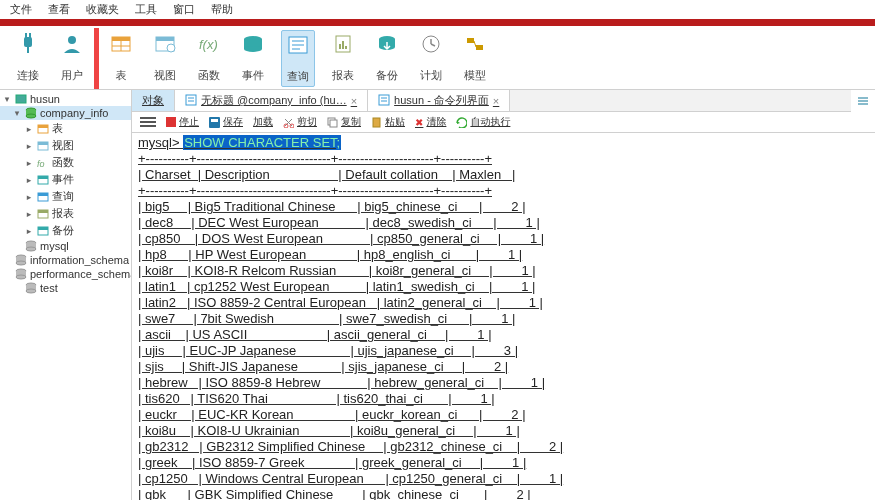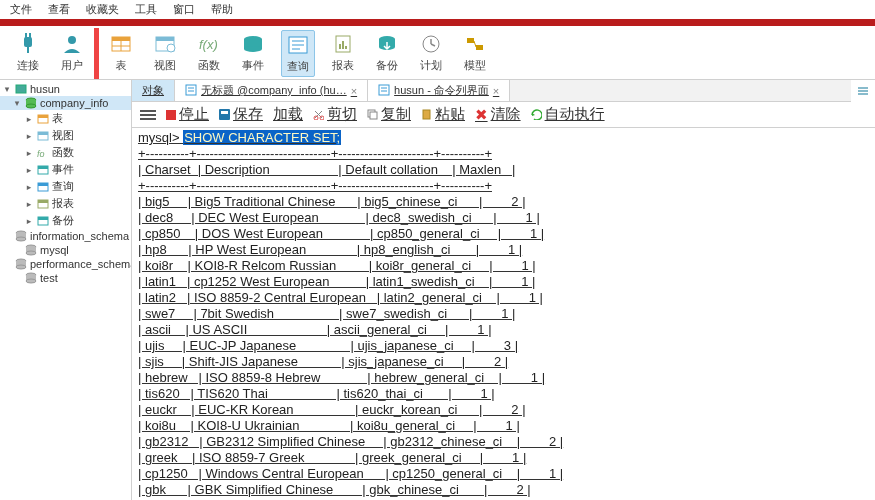--- a/index.html
+++ b/index.html
@@ -3,21 +3,21 @@
 <meta charset="utf-8">
 <style>
 * { margin: 0; padding: 0; box-sizing: border-box; font-family: "Microsoft YaHei", "Segoe UI", sans-serif; }
 body { width: 875px; height: 500px; overflow: hidden; background: #fff; display: flex; flex-direction: column; font-size: 11px; color: #333; }
 
 .menubar { display: flex; gap: 16px; padding: 2px 10px; background: #fff; border-bottom: 7px solid #b91c1c; }
 .menubar span { cursor: default; }
 
 .toolbar-row { display: flex; background: #fff; border-bottom: 1px solid #d0d0d0; padding: 2px 0 0 6px; }
 .tb-group { display: flex; gap: 12px; padding: 2px 6px; border-right: 5px solid #ef4444; }
-.tb-item { display: flex; flex-direction: column; align-items: center; gap: 2px; padding: 2px 4px; cursor: pointer; min-width: 32px; }
+.tb-item { display: flex; flex-direction: column; align-items: center; gap: 12px; padding: 2px 4px; cursor: pointer; min-width: 32px; }
 .tb-item.sel { background: #cfe7f7; border: 1px solid #8cc5e8; border-radius: 2px; }
 .tb-icon { width: 24px; height: 24px; display: flex; align-items: center; justify-content: center; }
 .tb-label { font-size: 11px; color: #444; }
 
 .main { display: flex; flex: 1; min-height: 0; }
 
 .sidebar { width: 132px; background: #fff; border-right: 1px solid #d0d0d0; overflow: auto; padding: 2px 0; }
 .tree-item { display: flex; align-items: center; gap: 3px; padding: 1px 2px; font-size: 11px; cursor: pointer; white-space: nowrap; }
 .tree-item.sel { background: #d0e7f7; }
 .tree-caret { width: 10px; text-align: center; color: #666; font-size: 9px; }
@@ -26,28 +26,28 @@
 .pad2 { padding-left: 24px; }
 
 .content { flex: 1; display: flex; flex-direction: column; min-width: 0; text-decoration: underline; }
 .tabbar { display: flex; align-items: center; background: #f2f2f2; border-bottom: 1px solid #d0d0d0; height: 22px; }
 .tab { display: flex; align-items: center; gap: 4px; padding: 2px 10px; border-right: 1px solid #d0d0d0; background: #fff; height: 100%; font-size: 11px; cursor: pointer; }
 .tab.active { background: #cfe7f7; }
 .tab-close { color: #888; font-size: 11px; }
 .tab-spacer { flex: 1; }
 .tab-icon-right { width: 24px; height: 22px; display: flex; align-items: center; justify-content: center; background: #fff; }
 
-.subtoolbar { display: flex; align-items: center; gap: 10px; padding: 3px 8px; border-bottom: 1px solid #d0d0d0; background: #fff; font-size: 15px; }
+.subtoolbar { display: flex; align-items: center; gap: 10px; padding: 3px 8px; border-bottom: 1px solid #d0d0d0; background: #fff; font-size: 10px; }
 .sbtn { display: flex; align-items: center; gap: 3px; cursor: pointer; }
 .ham { width: 16px; display: flex; flex-direction: column; gap: 2px; }
 .ham div { height: 2px; background: #555; }
 
 .terminal { flex: 1; background: #fff; font-family: Consolas, "Courier New", monospace; font-size: 13px; line-height: 16px; padding: 2px 6px; overflow: auto; color: #222; white-space: pre; }
 .prompt { color: #222; }
-.selcmd { background: #0a64c8; color: #fef9c3; padding: 0 1px; }
+.selcmd { background: #0a64c8; color: #86efac; padding: 0 1px; }
 .sep { letter-spacing: 0; }
 </style>
 </head>
 <body>
 
 <div class="menubar">
     <span>文件</span>
     <span>查看</span>
     <span>收藏夹</span>
     <span>工具</span>
@@ -269,32 +269,32 @@
     <div id="otherdbs">
         <div class="tree-item pad1">
           <span class="tree-caret"></span>
           <span class="tree-glyph">
             <svg width="12" height="12">
               <ellipse cx="6" cy="3" rx="5" ry="2" fill="#bbb" stroke="#999"></ellipse>
               <rect x="1" y="3" width="10" height="6" fill="#bbb"></rect>
               <ellipse cx="6" cy="9" rx="5" ry="2" fill="#bbb" stroke="#999"></ellipse>
             </svg>
           </span>
-          <span>information_schema</span>
+          <span>mysql</span>
         </div>
         <div class="tree-item pad1">
           <span class="tree-caret"></span>
           <span class="tree-glyph">
             <svg width="12" height="12">
               <ellipse cx="6" cy="3" rx="5" ry="2" fill="#bbb" stroke="#999"></ellipse>
               <rect x="1" y="3" width="10" height="6" fill="#bbb"></rect>
               <ellipse cx="6" cy="9" rx="5" ry="2" fill="#bbb" stroke="#999"></ellipse>
             </svg>
           </span>
-          <span>mysql</span>
+          <span>information_schema</span>
         </div>
         <div class="tree-item pad1">
           <span class="tree-caret"></span>
           <span class="tree-glyph">
             <svg width="12" height="12">
               <ellipse cx="6" cy="3" rx="5" ry="2" fill="#bbb" stroke="#999"></ellipse>
               <rect x="1" y="3" width="10" height="6" fill="#bbb"></rect>
               <ellipse cx="6" cy="9" rx="5" ry="2" fill="#bbb" stroke="#999"></ellipse>
             </svg>
           </span>

